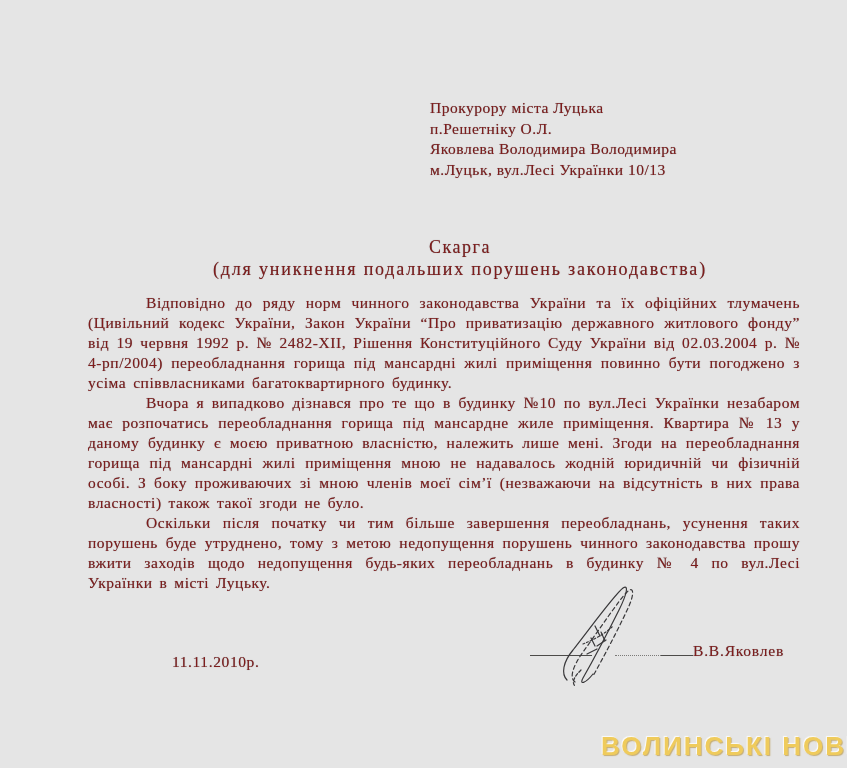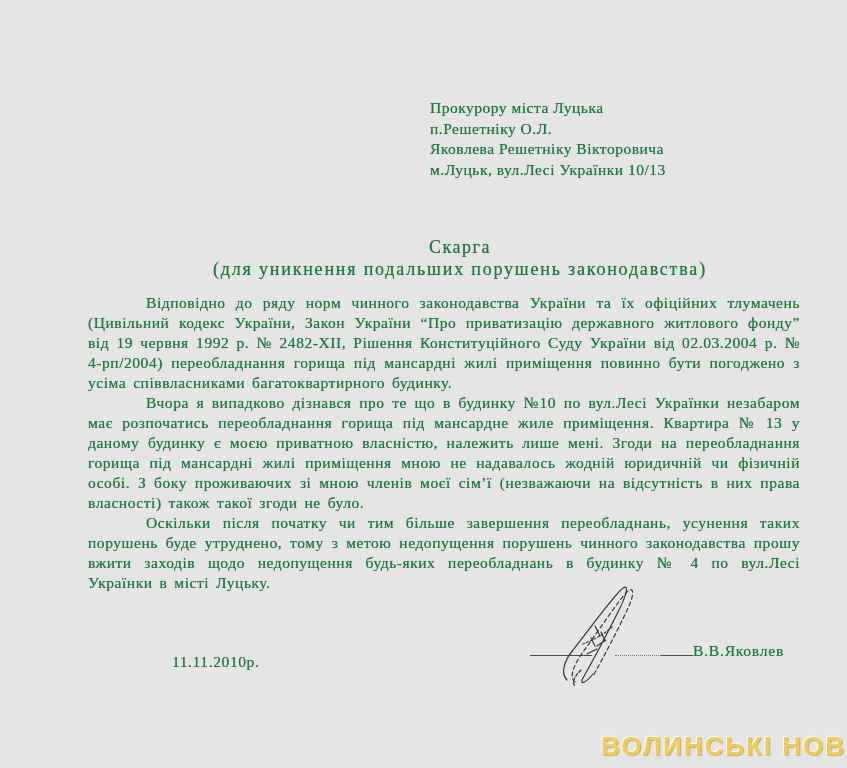--- a/index.html
+++ b/index.html
@@ -5,21 +5,21 @@
   html,body{margin:0;padding:0;}
   .canvas{
     position:relative;
     width:847px;height:768px;
     background:#e5e5e5;
     overflow:hidden;
     font-family:"Liberation Serif","DejaVu Serif",serif;
     color:#3d3c3a;
   }
   .scan-text{
-    color:#15803d;
+    color:#7f1d1d;
     text-shadow:0 0 0.7px rgba(80,80,80,0.75);
   }
   .recipient{
     position:absolute;left:430px;top:98px;width:330px;
     font-size:15.5px;line-height:20.5px;letter-spacing:0.5px;
   }
   .title-wrap{
     position:absolute;left:120px;top:236px;width:680px;
     text-align:center;font-size:18px;line-height:22px;
   }
@@ -62,21 +62,21 @@
   }
 </style>
 </head>
 <body>
 
 <div class="canvas">
 
   <div class="recipient scan-text">
     <div>Прокурору міста Луцька</div>
     <div>п.Решетніку О.Л.</div>
-    <div>Яковлева Решетніку Вікторовича</div>
+    <div>Яковлева Володимира Володимира</div>
     <div>м.Луцьк, вул.Лесі Українки 10/13</div>
   </div>
 
   <div class="title-wrap scan-text">
     <div class="title-heading">Скарга</div>
     <div class="title-sub">(для уникнення подальших порушень законодавства)</div>
   </div>
 
   <div class="doc-body scan-text">
     <p>Відповідно до ряду норм чинного законодавства України та їх офіційних тлумачень (Цивільний кодекс України, Закон України “Про приватизацію державного житлового фонду” від 19 червня 1992 р. № 2482-ХІІ, Рішення Конституційного Суду України від 02.03.2004 р. № 4-рп/2004) переобладнання горища під мансардні жилі приміщення повинно бути погоджено з усіма співвласниками багатоквартирного будинку.</p>

